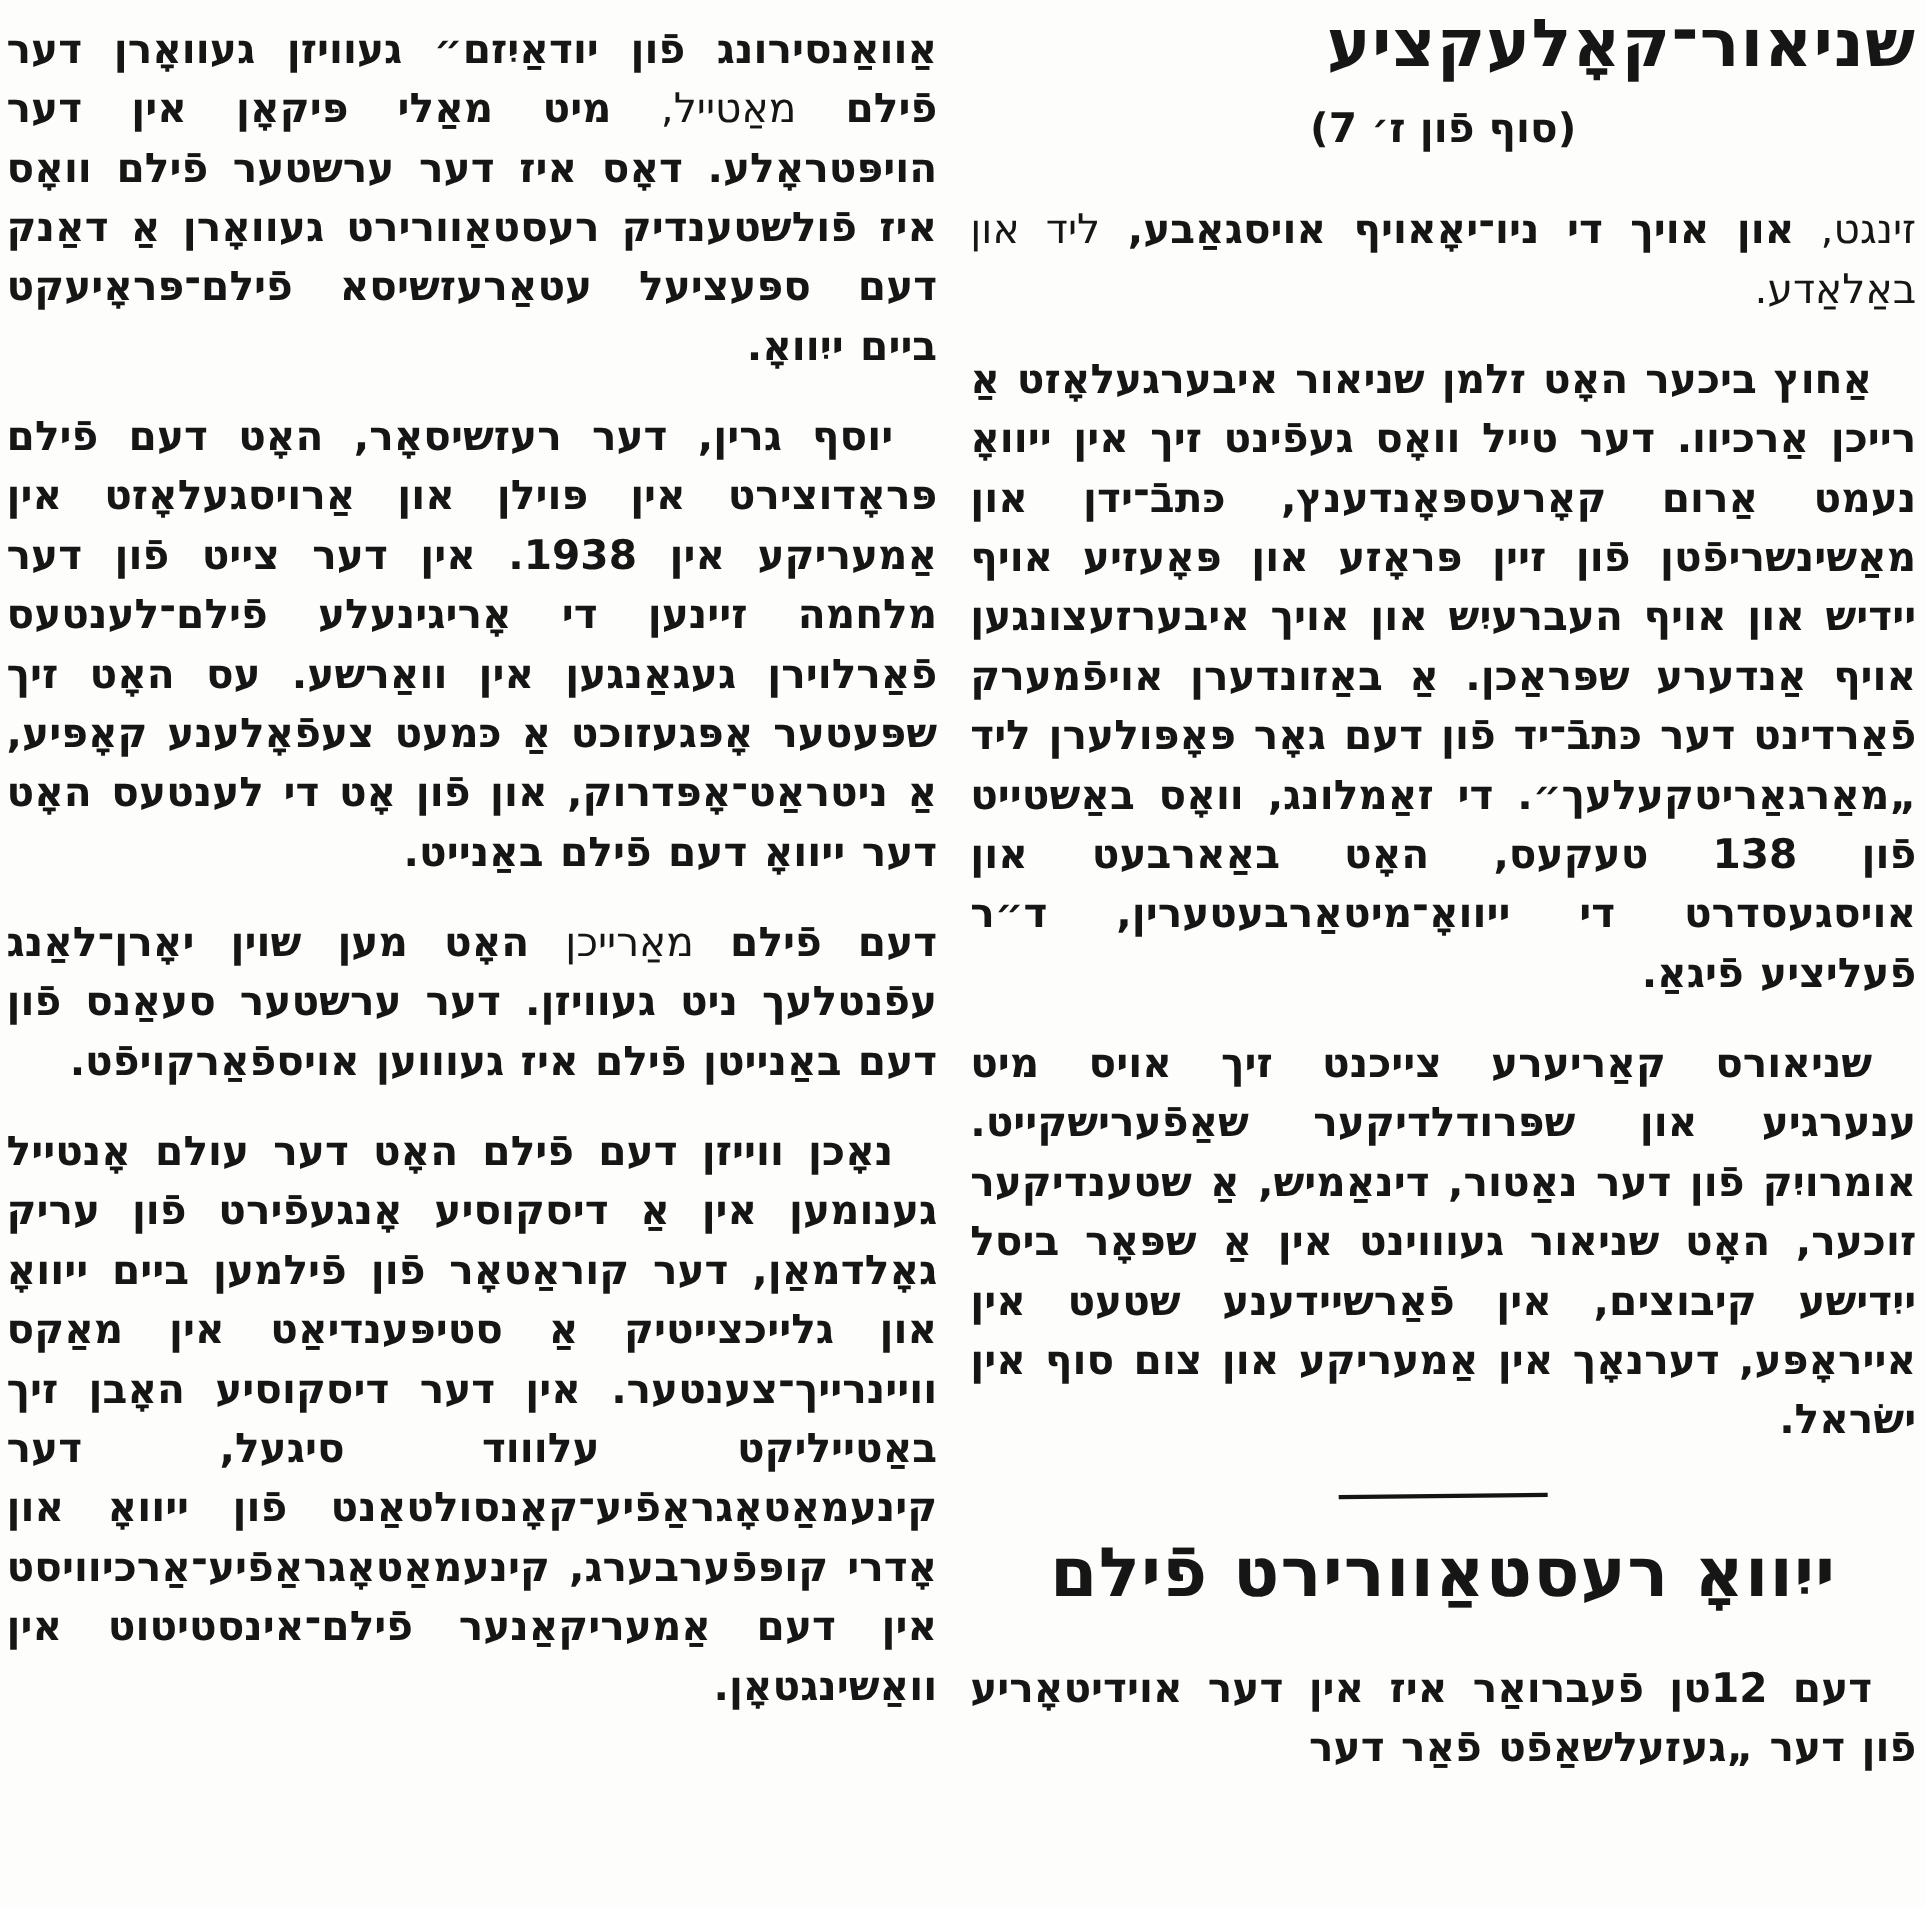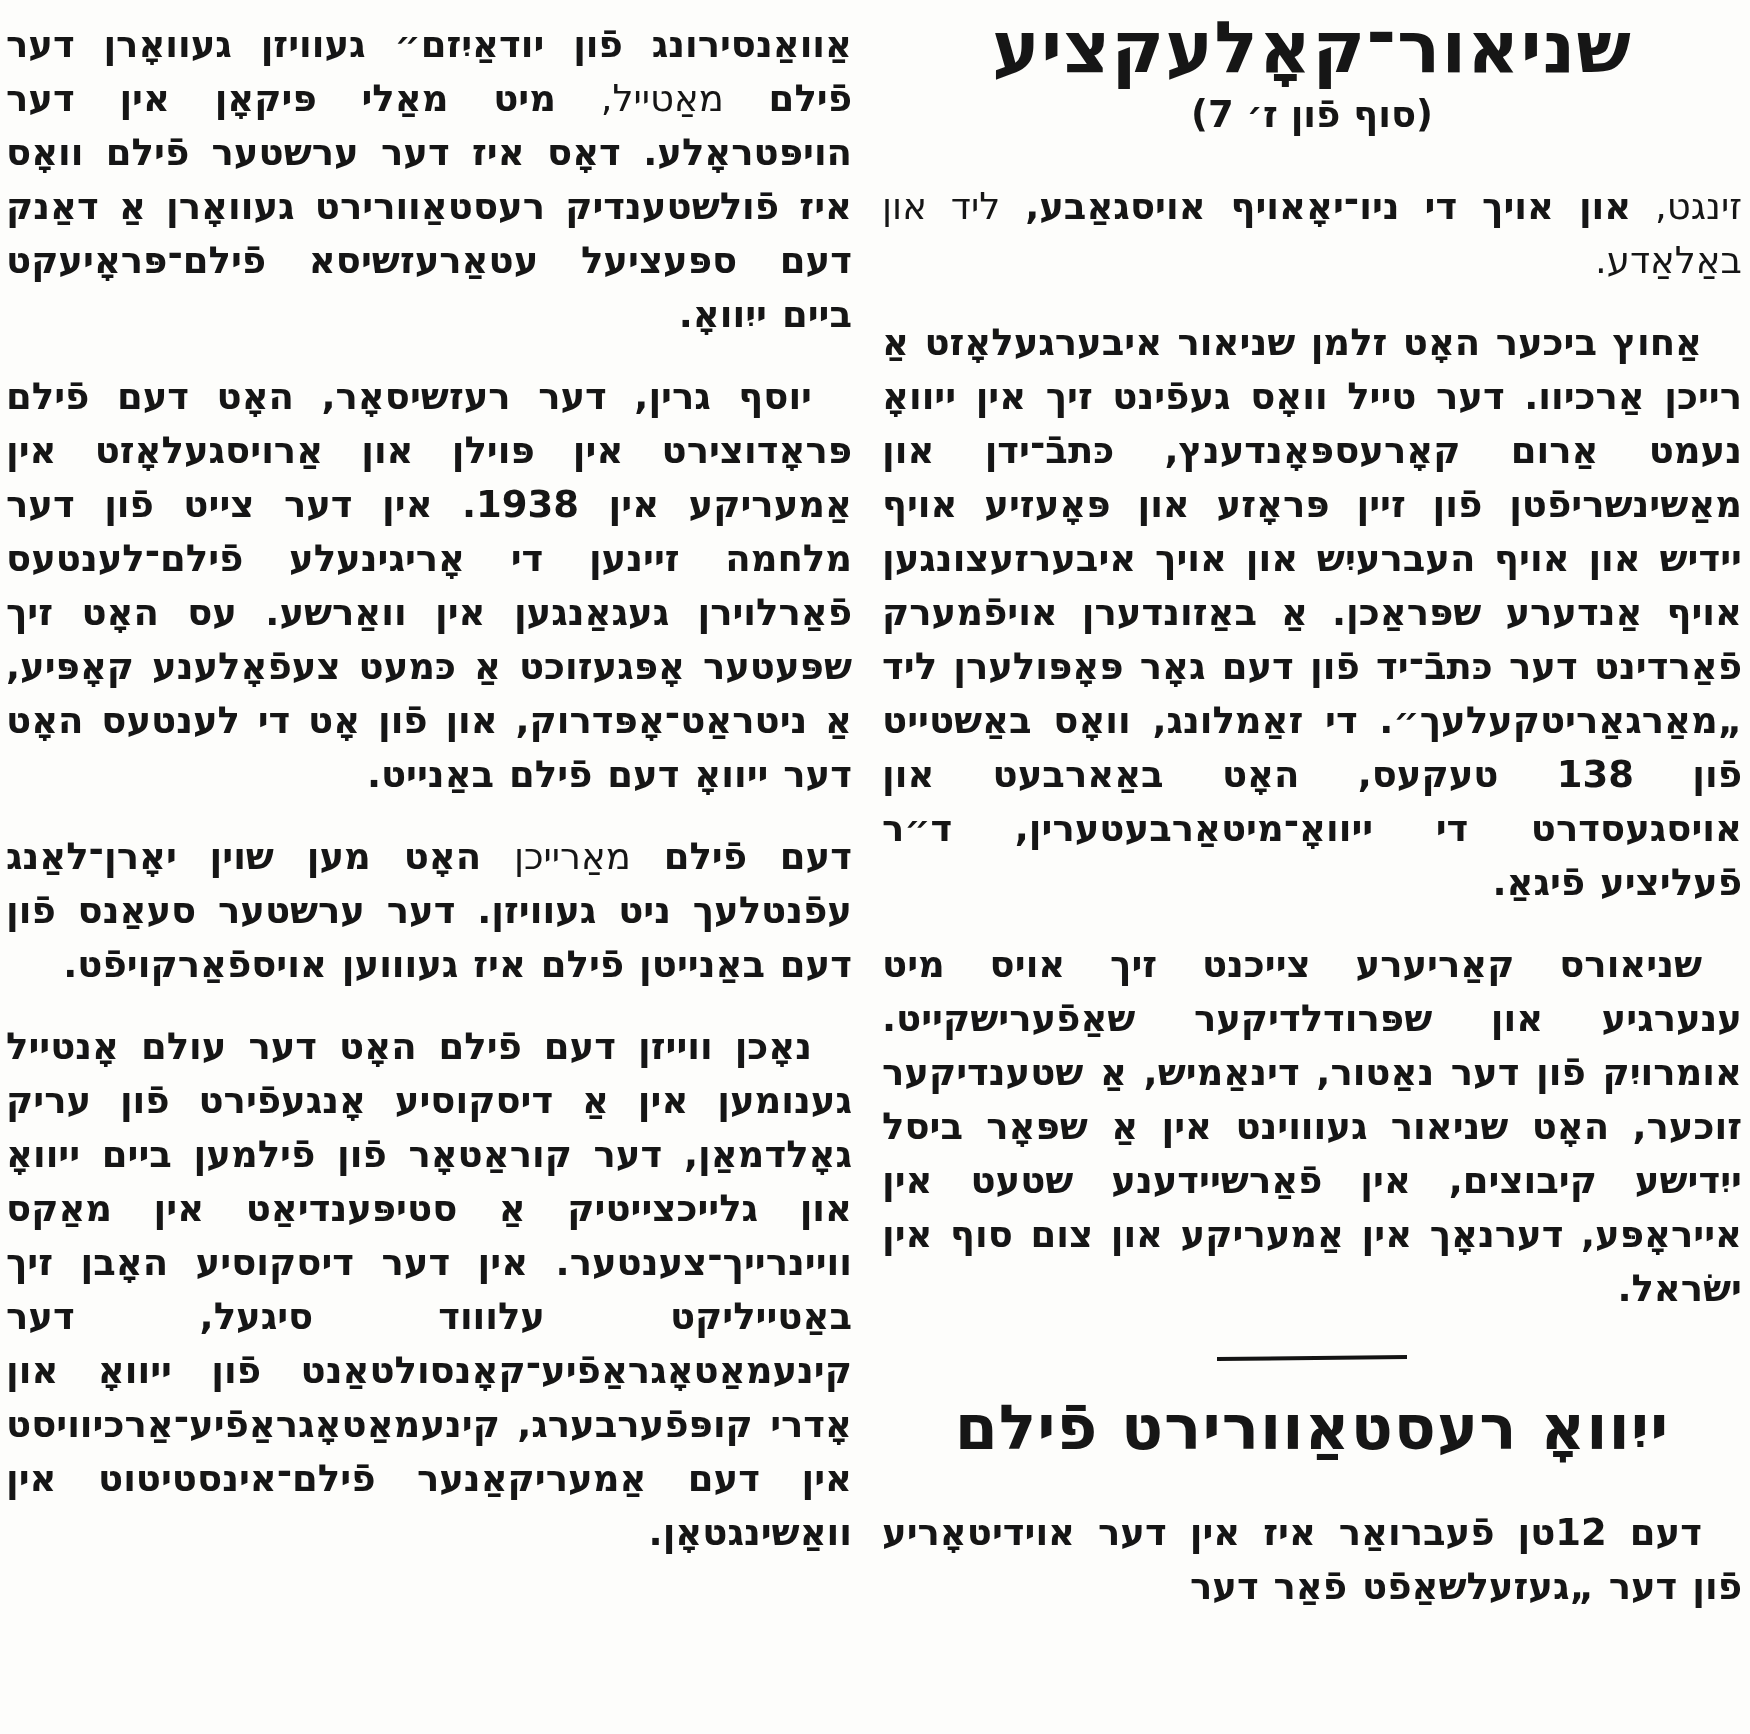--- a/index.html
+++ b/index.html
@@ -25,25 +25,25 @@
     left: 882px;
     width: 860px;
     top: 4px;
   }
   .col-left {
     left: 6px;
     width: 846px;
     top: 18px;
   }
   .headline {
-    margin: 2px 0 4px 0;
-    font-size: 72px;
+    margin: 2px 0 20px 0;
+    font-size: 60px;
     line-height: 1.15;
     font-weight: 700;
-    text-align: center;
+    text-align: right;
     letter-spacing: 1px;
   }
   .subtitle {
     font-size: 37px;
     font-weight: 700;
     text-align: center;
     margin: 0 0 44px 0;
   }
   .body {
     font-size: 37px;

